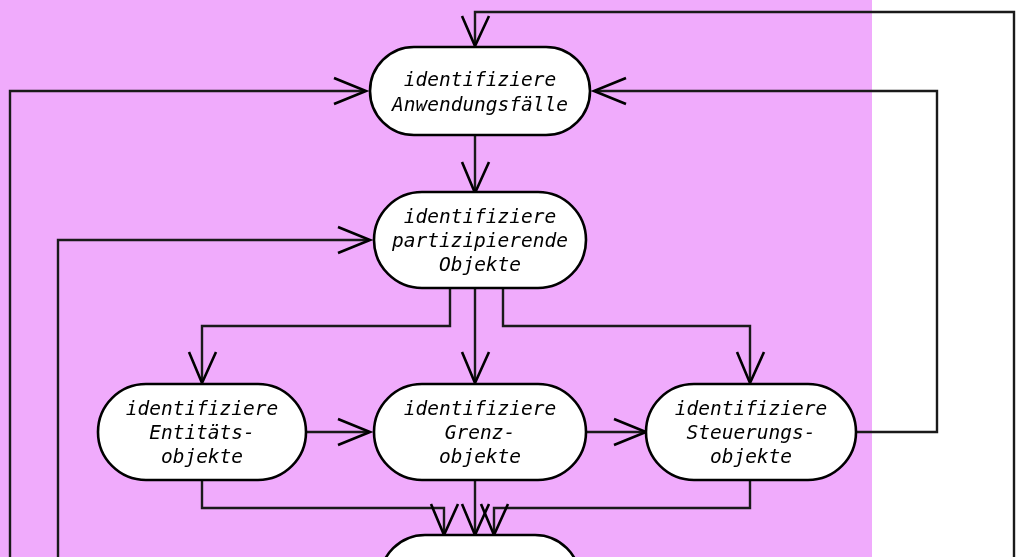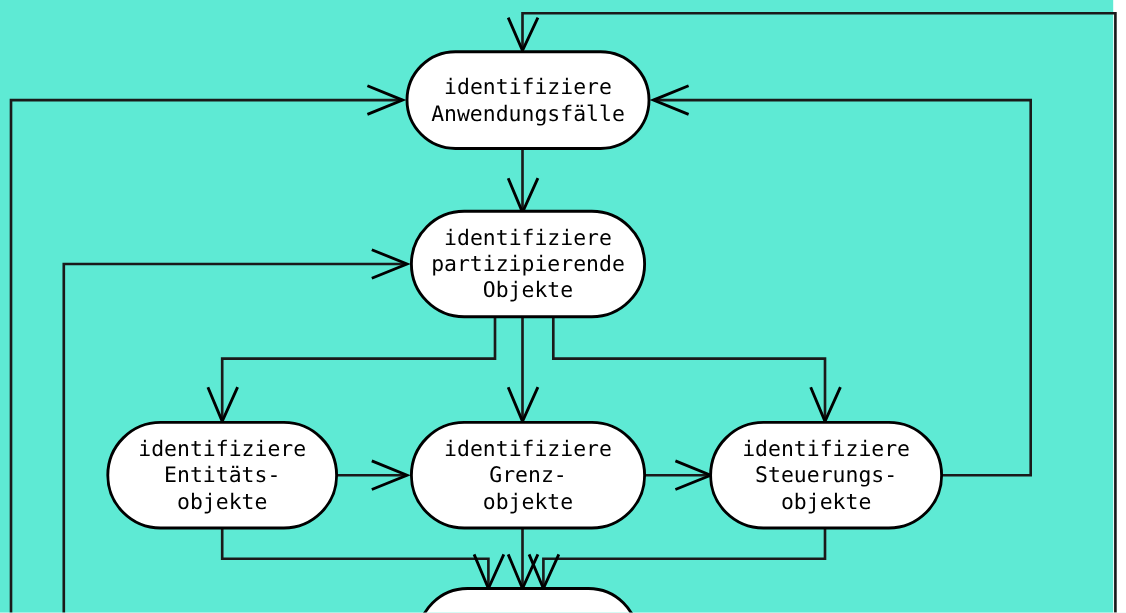--- a/index.html
+++ b/index.html
@@ -8,23 +8,24 @@
     background: #ffffff;
   }
   body {
     width: 1024px;
     height: 557px;
     overflow: hidden;
     font-family: "DejaVu Sans Mono", "Liberation Mono", monospace;
   }
   #diagram-root {
     position: relative;
-    width: 1012px;
+    width: 872px;
     height: 557px;
-    background: #5eead4;
+    background: #f0abfc;
+    font-style: italic;
   }
   svg#flow {
     display: block;
     width: 1024px;
     height: 557px;
   }
   .node-shape {
     fill: #ffffff;
     stroke: #000000;
     stroke-width: 2.6;

